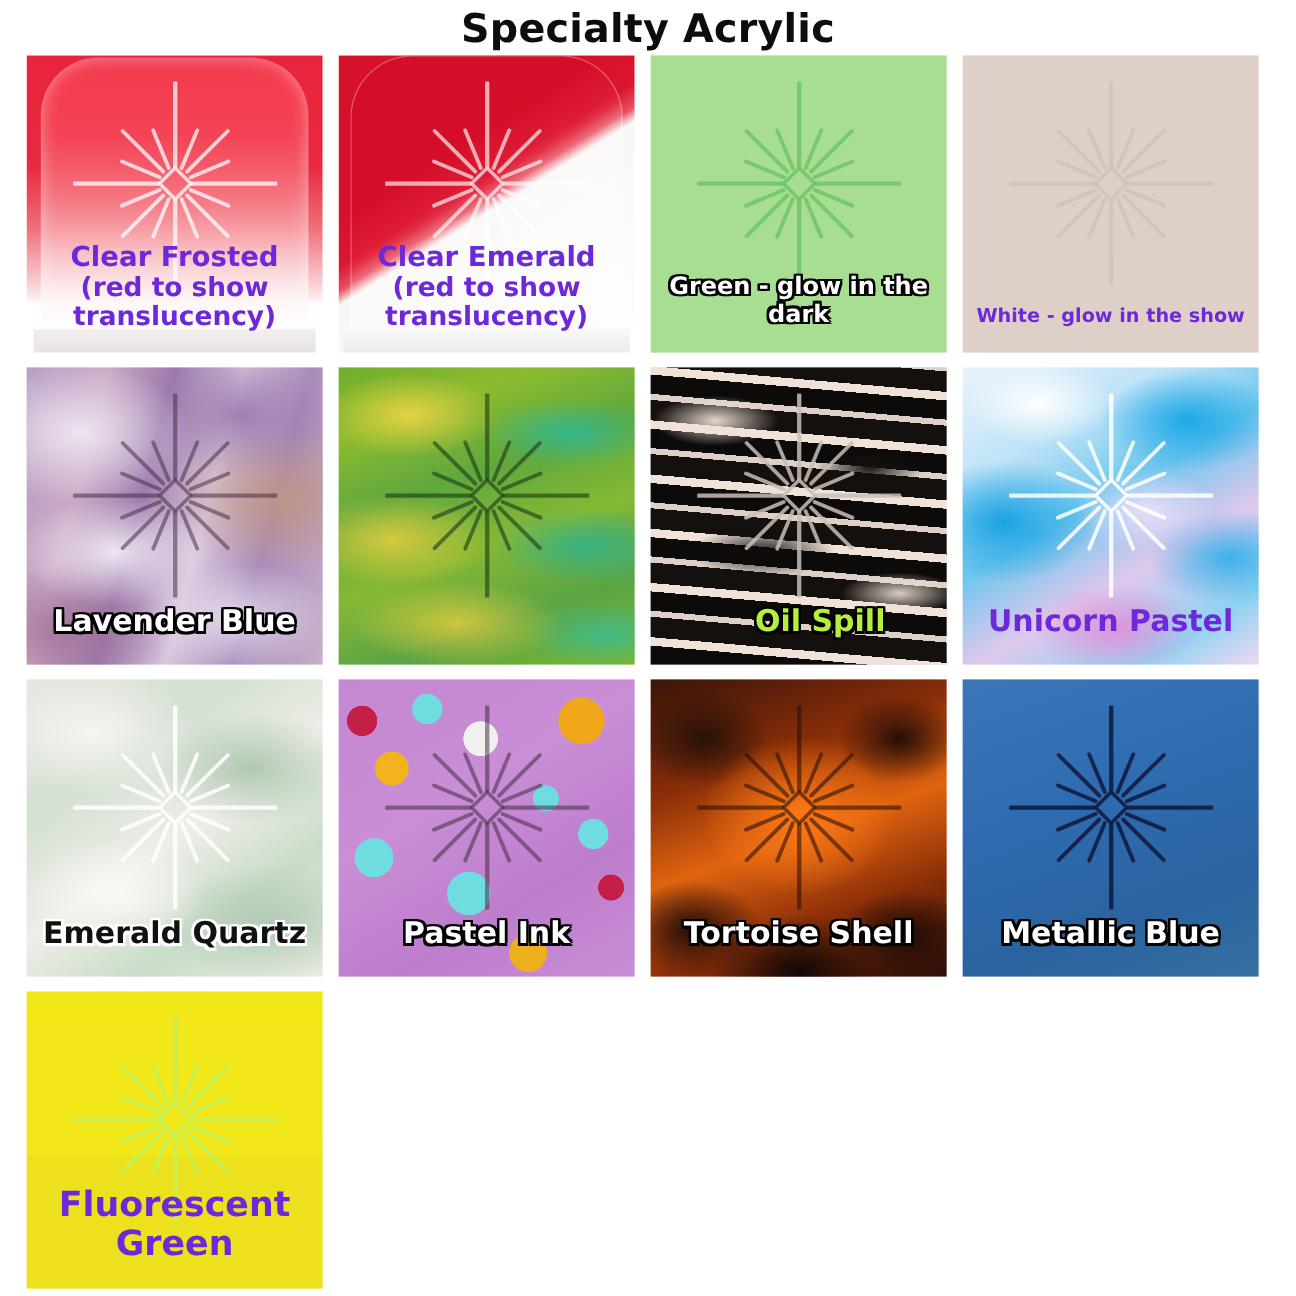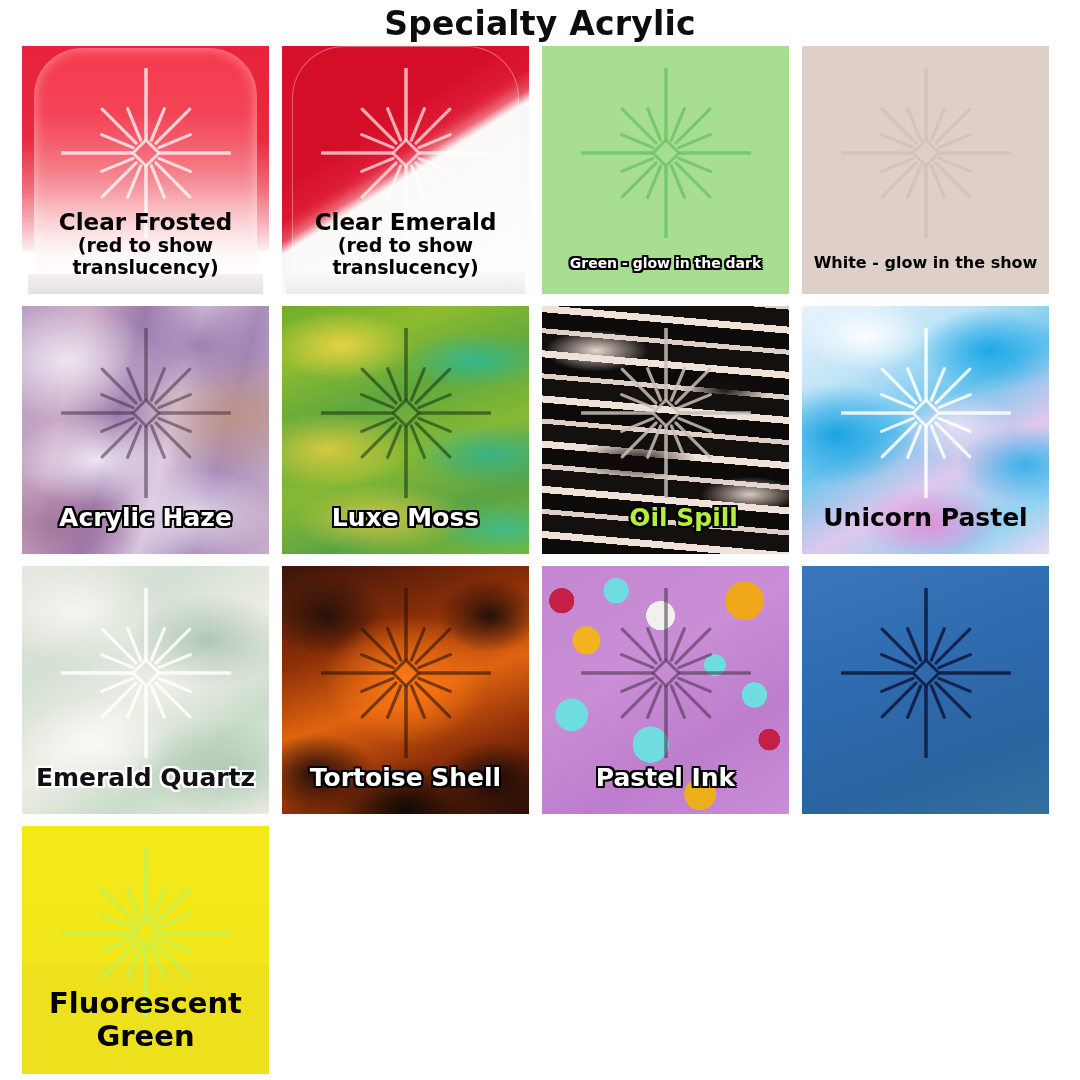--- a/index.html
+++ b/index.html
@@ -75,21 +75,21 @@
     right: 0;
     text-align: center;
     font-family: "DejaVu Sans", sans-serif;
     font-weight: bold;
     line-height: 1.12;
     z-index: 5;
     padding: 0 4px;
     box-sizing: border-box;
   }
   .lbl-black {
-    color: #000000;
+    color: #6d28d9;
   }
   .lbl-white-out {
     color: #ffffff;
     text-shadow:
       -2px -2px 0 #000, 2px -2px 0 #000, -2px 2px 0 #000, 2px 2px 0 #000,
       -2px 0 0 #000, 2px 0 0 #000, 0 -2px 0 #000, 0 2px 0 #000;
   }
   .lbl-black-out {
     color: #111111;
     text-shadow:
@@ -97,21 +97,21 @@
       -2px 0 0 #fff, 2px 0 0 #fff, 0 -2px 0 #fff, 0 2px 0 #fff;
   }
   .lbl-accent-out {
     text-shadow:
       -2px -2px 0 #000, 2px -2px 0 #000, -2px 2px 0 #000, 2px 2px 0 #000,
       -2px 0 0 #000, 2px 0 0 #000, 0 -2px 0 #000, 0 2px 0 #000;
     padding-left: 40px;
   }
 
   .label-main { display: block; }
-  .label-sub  { display: block; font-size: 19px; }
+  .label-sub  { display: block; font-size: 22px; }
 
   
 
   
   .art-frosted {
     background:
       linear-gradient(#ffffff 0%, #ffffff 100%);
   }
   .art-frosted .red-back {
     position: absolute;
@@ -364,21 +364,21 @@
           <line x1="75.10050506338834" y1="94.89949493661166" x2="41.159379566434055" y2="128.84062043356596" stroke="rgba(110,196,104,0.85)" stroke-width="3.2" stroke-linecap="round"></line>
           <line x1="72.06568654484198" y1="90.35756805311127" x2="40.65378243945825" y2="103.36880475352433" stroke="rgba(110,196,104,0.85)" stroke-width="3.2" stroke-linecap="round"></line>
           <line x1="71" y1="85" x2="1" y2="85.00000000000001" stroke="rgba(110,196,104,0.85)" stroke-width="3.6" stroke-linecap="round"></line>
           <line x1="72.06568654484198" y1="79.64243194688873" x2="40.65378243945824" y2="66.63119524647567" stroke="rgba(110,196,104,0.85)" stroke-width="3.2" stroke-linecap="round"></line>
           <line x1="75.10050506338834" y1="75.10050506338834" x2="41.15937956643404" y2="41.159379566434055" stroke="rgba(110,196,104,0.85)" stroke-width="3.2" stroke-linecap="round"></line>
           <line x1="79.64243194688873" y1="72.06568654484198" x2="66.63119524647567" y2="40.65378243945825" stroke="rgba(110,196,104,0.85)" stroke-width="3.2" stroke-linecap="round"></line>
           <path d="M 85 72 L 98 85 L 85 98 L 72 85 Z" fill="none" stroke="rgba(110,196,104,0.85)" stroke-width="3" stroke-linejoin="round"></path>
         </svg>
       </div>
       <div class="swatch-label lbl-white-out" style="bottom: 22px;">
-        <span class="label-main" style="font-size: 14px;">Green - glow in the dark</span>
+        <span class="label-main" style="font-size: 20px;">Green - glow in the dark</span>
       </div>
     </div>
     <div class="swatch">
       <div class="swatch-art art-whiteglow"></div>
       <div class="burst">
         <svg viewBox="0 0 170 170" opacity="0.75">
           <line x1="85" y1="71" x2="85" y2="1" stroke="rgba(206,190,182,0.9)" stroke-width="3.6" stroke-linecap="round"></line>
           <line x1="90.35756805311127" y1="72.06568654484198" x2="103.36880475352432" y2="40.65378243945824" stroke="rgba(206,190,182,0.9)" stroke-width="3.2" stroke-linecap="round"></line>
           <line x1="94.89949493661166" y1="75.10050506338834" x2="128.84062043356596" y2="41.159379566434055" stroke="rgba(206,190,182,0.9)" stroke-width="3.2" stroke-linecap="round"></line>
           <line x1="97.93431345515802" y1="79.64243194688875" x2="129.34621756054176" y2="66.6311952464757" stroke="rgba(206,190,182,0.9)" stroke-width="3.2" stroke-linecap="round"></line>
@@ -418,21 +418,21 @@
           <line x1="75.10050506338834" y1="94.89949493661166" x2="41.159379566434055" y2="128.84062043356596" stroke="rgba(70,46,66,0.60)" stroke-width="3.2" stroke-linecap="round"></line>
           <line x1="72.06568654484198" y1="90.35756805311127" x2="40.65378243945825" y2="103.36880475352433" stroke="rgba(70,46,66,0.60)" stroke-width="3.2" stroke-linecap="round"></line>
           <line x1="71" y1="85" x2="1" y2="85.00000000000001" stroke="rgba(70,46,66,0.60)" stroke-width="3.6" stroke-linecap="round"></line>
           <line x1="72.06568654484198" y1="79.64243194688873" x2="40.65378243945824" y2="66.63119524647567" stroke="rgba(70,46,66,0.60)" stroke-width="3.2" stroke-linecap="round"></line>
           <line x1="75.10050506338834" y1="75.10050506338834" x2="41.15937956643404" y2="41.159379566434055" stroke="rgba(70,46,66,0.60)" stroke-width="3.2" stroke-linecap="round"></line>
           <line x1="79.64243194688873" y1="72.06568654484198" x2="66.63119524647567" y2="40.65378243945825" stroke="rgba(70,46,66,0.60)" stroke-width="3.2" stroke-linecap="round"></line>
           <path d="M 85 72 L 98 85 L 85 98 L 72 85 Z" fill="none" stroke="rgba(70,46,66,0.60)" stroke-width="3" stroke-linejoin="round"></path>
         </svg>
       </div>
       <div class="swatch-label lbl-white-out" style="bottom: 22px;">
-        <span class="label-main" style="font-size: 25px;">Acrylic Haze</span>
+        <span class="label-main" style="font-size: 25px;">Lavender Blue</span>
       </div>
     </div>
     <div class="swatch">
       <div class="swatch-art art-moss"></div>
       <div class="burst">
         <svg viewBox="0 0 170 170" opacity="0.9">
           <line x1="85" y1="71" x2="85" y2="1" stroke="rgba(26,54,20,0.65)" stroke-width="3.6" stroke-linecap="round"></line>
           <line x1="90.35756805311127" y1="72.06568654484198" x2="103.36880475352432" y2="40.65378243945824" stroke="rgba(26,54,20,0.65)" stroke-width="3.2" stroke-linecap="round"></line>
           <line x1="94.89949493661166" y1="75.10050506338834" x2="128.84062043356596" y2="41.159379566434055" stroke="rgba(26,54,20,0.65)" stroke-width="3.2" stroke-linecap="round"></line>
           <line x1="97.93431345515802" y1="79.64243194688875" x2="129.34621756054176" y2="66.6311952464757" stroke="rgba(26,54,20,0.65)" stroke-width="3.2" stroke-linecap="round"></line>
@@ -444,23 +444,20 @@
           <line x1="79.64243194688875" y1="97.93431345515802" x2="66.6311952464757" y2="129.34621756054176" stroke="rgba(26,54,20,0.65)" stroke-width="3.2" stroke-linecap="round"></line>
           <line x1="75.10050506338834" y1="94.89949493661166" x2="41.159379566434055" y2="128.84062043356596" stroke="rgba(26,54,20,0.65)" stroke-width="3.2" stroke-linecap="round"></line>
           <line x1="72.06568654484198" y1="90.35756805311127" x2="40.65378243945825" y2="103.36880475352433" stroke="rgba(26,54,20,0.65)" stroke-width="3.2" stroke-linecap="round"></line>
           <line x1="71" y1="85" x2="1" y2="85.00000000000001" stroke="rgba(26,54,20,0.65)" stroke-width="3.6" stroke-linecap="round"></line>
           <line x1="72.06568654484198" y1="79.64243194688873" x2="40.65378243945824" y2="66.63119524647567" stroke="rgba(26,54,20,0.65)" stroke-width="3.2" stroke-linecap="round"></line>
           <line x1="75.10050506338834" y1="75.10050506338834" x2="41.15937956643404" y2="41.159379566434055" stroke="rgba(26,54,20,0.65)" stroke-width="3.2" stroke-linecap="round"></line>
           <line x1="79.64243194688873" y1="72.06568654484198" x2="66.63119524647567" y2="40.65378243945825" stroke="rgba(26,54,20,0.65)" stroke-width="3.2" stroke-linecap="round"></line>
           <path d="M 85 72 L 98 85 L 85 98 L 72 85 Z" fill="none" stroke="rgba(26,54,20,0.65)" stroke-width="3" stroke-linejoin="round"></path>
         </svg>
       </div>
-      <div class="swatch-label lbl-white-out" style="bottom: 22px;">
-        <span class="label-main" style="font-size: 25px;">Luxe Moss</span>
-      </div>
     </div>
     <div class="swatch">
       <div class="swatch-art art-oil"></div>
       <div class="burst">
         <svg viewBox="0 0 170 170" opacity="1">
           <line x1="85" y1="71" x2="85" y2="1" stroke="rgba(200,190,182,0.85)" stroke-width="3.6" stroke-linecap="round"></line>
           <line x1="90.35756805311127" y1="72.06568654484198" x2="103.36880475352432" y2="40.65378243945824" stroke="rgba(200,190,182,0.85)" stroke-width="3.2" stroke-linecap="round"></line>
           <line x1="94.89949493661166" y1="75.10050506338834" x2="128.84062043356596" y2="41.159379566434055" stroke="rgba(200,190,182,0.85)" stroke-width="3.2" stroke-linecap="round"></line>
           <line x1="97.93431345515802" y1="79.64243194688875" x2="129.34621756054176" y2="66.6311952464757" stroke="rgba(200,190,182,0.85)" stroke-width="3.2" stroke-linecap="round"></line>
           <line x1="99" y1="85" x2="169" y2="85" stroke="rgba(200,190,182,0.85)" stroke-width="3.6" stroke-linecap="round"></line>
@@ -530,20 +527,47 @@
           <line x1="75.10050506338834" y1="75.10050506338834" x2="41.15937956643404" y2="41.159379566434055" stroke="rgba(255,255,255,0.90)" stroke-width="3.2" stroke-linecap="round"></line>
           <line x1="79.64243194688873" y1="72.06568654484198" x2="66.63119524647567" y2="40.65378243945825" stroke="rgba(255,255,255,0.90)" stroke-width="3.2" stroke-linecap="round"></line>
           <path d="M 85 72 L 98 85 L 85 98 L 72 85 Z" fill="none" stroke="rgba(255,255,255,0.90)" stroke-width="3" stroke-linejoin="round"></path>
         </svg>
       </div>
       <div class="swatch-label lbl-black-out" style="bottom: 22px;">
         <span class="label-main" style="font-size: 25px;">Emerald Quartz</span>
       </div>
     </div>
     <div class="swatch">
+      <div class="swatch-art art-pastel"></div>
+      <div class="burst">
+        <svg viewBox="0 0 170 170" opacity="0.95">
+          <line x1="85" y1="71" x2="85" y2="1" stroke="rgba(60,40,60,0.55)" stroke-width="3.6" stroke-linecap="round"></line>
+          <line x1="90.35756805311127" y1="72.06568654484198" x2="103.36880475352432" y2="40.65378243945824" stroke="rgba(60,40,60,0.55)" stroke-width="3.2" stroke-linecap="round"></line>
+          <line x1="94.89949493661166" y1="75.10050506338834" x2="128.84062043356596" y2="41.159379566434055" stroke="rgba(60,40,60,0.55)" stroke-width="3.2" stroke-linecap="round"></line>
+          <line x1="97.93431345515802" y1="79.64243194688875" x2="129.34621756054176" y2="66.6311952464757" stroke="rgba(60,40,60,0.55)" stroke-width="3.2" stroke-linecap="round"></line>
+          <line x1="99" y1="85" x2="169" y2="85" stroke="rgba(60,40,60,0.55)" stroke-width="3.6" stroke-linecap="round"></line>
+          <line x1="97.93431345515802" y1="90.35756805311125" x2="129.34621756054176" y2="103.3688047535243" stroke="rgba(60,40,60,0.55)" stroke-width="3.2" stroke-linecap="round"></line>
+          <line x1="94.89949493661166" y1="94.89949493661166" x2="128.84062043356596" y2="128.84062043356596" stroke="rgba(60,40,60,0.55)" stroke-width="3.2" stroke-linecap="round"></line>
+          <line x1="90.35756805311127" y1="97.93431345515802" x2="103.36880475352432" y2="129.34621756054176" stroke="rgba(60,40,60,0.55)" stroke-width="3.2" stroke-linecap="round"></line>
+          <line x1="85" y1="99" x2="85" y2="169" stroke="rgba(60,40,60,0.55)" stroke-width="3.6" stroke-linecap="round"></line>
+          <line x1="79.64243194688875" y1="97.93431345515802" x2="66.6311952464757" y2="129.34621756054176" stroke="rgba(60,40,60,0.55)" stroke-width="3.2" stroke-linecap="round"></line>
+          <line x1="75.10050506338834" y1="94.89949493661166" x2="41.159379566434055" y2="128.84062043356596" stroke="rgba(60,40,60,0.55)" stroke-width="3.2" stroke-linecap="round"></line>
+          <line x1="72.06568654484198" y1="90.35756805311127" x2="40.65378243945825" y2="103.36880475352433" stroke="rgba(60,40,60,0.55)" stroke-width="3.2" stroke-linecap="round"></line>
+          <line x1="71" y1="85" x2="1" y2="85.00000000000001" stroke="rgba(60,40,60,0.55)" stroke-width="3.6" stroke-linecap="round"></line>
+          <line x1="72.06568654484198" y1="79.64243194688873" x2="40.65378243945824" y2="66.63119524647567" stroke="rgba(60,40,60,0.55)" stroke-width="3.2" stroke-linecap="round"></line>
+          <line x1="75.10050506338834" y1="75.10050506338834" x2="41.15937956643404" y2="41.159379566434055" stroke="rgba(60,40,60,0.55)" stroke-width="3.2" stroke-linecap="round"></line>
+          <line x1="79.64243194688873" y1="72.06568654484198" x2="66.63119524647567" y2="40.65378243945825" stroke="rgba(60,40,60,0.55)" stroke-width="3.2" stroke-linecap="round"></line>
+          <path d="M 85 72 L 98 85 L 85 98 L 72 85 Z" fill="none" stroke="rgba(60,40,60,0.55)" stroke-width="3" stroke-linejoin="round"></path>
+        </svg>
+      </div>
+      <div class="swatch-label lbl-white-out" style="bottom: 22px;">
+        <span class="label-main" style="font-size: 25px;">Pastel Ink</span>
+      </div>
+    </div>
+    <div class="swatch">
       <div class="swatch-art art-tortoise"></div>
       <div class="burst">
         <svg viewBox="0 0 170 170" opacity="0.95">
           <line x1="85" y1="71" x2="85" y2="1" stroke="rgba(40,16,8,0.62)" stroke-width="3.6" stroke-linecap="round"></line>
           <line x1="90.35756805311127" y1="72.06568654484198" x2="103.36880475352432" y2="40.65378243945824" stroke="rgba(40,16,8,0.62)" stroke-width="3.2" stroke-linecap="round"></line>
           <line x1="94.89949493661166" y1="75.10050506338834" x2="128.84062043356596" y2="41.159379566434055" stroke="rgba(40,16,8,0.62)" stroke-width="3.2" stroke-linecap="round"></line>
           <line x1="97.93431345515802" y1="79.64243194688875" x2="129.34621756054176" y2="66.6311952464757" stroke="rgba(40,16,8,0.62)" stroke-width="3.2" stroke-linecap="round"></line>
           <line x1="99" y1="85" x2="169" y2="85" stroke="rgba(40,16,8,0.62)" stroke-width="3.6" stroke-linecap="round"></line>
           <line x1="97.93431345515802" y1="90.35756805311125" x2="129.34621756054176" y2="103.3688047535243" stroke="rgba(40,16,8,0.62)" stroke-width="3.2" stroke-linecap="round"></line>
           <line x1="94.89949493661166" y1="94.89949493661166" x2="128.84062043356596" y2="128.84062043356596" stroke="rgba(40,16,8,0.62)" stroke-width="3.2" stroke-linecap="round"></line>
@@ -557,47 +581,20 @@
           <line x1="75.10050506338834" y1="75.10050506338834" x2="41.15937956643404" y2="41.159379566434055" stroke="rgba(40,16,8,0.62)" stroke-width="3.2" stroke-linecap="round"></line>
           <line x1="79.64243194688873" y1="72.06568654484198" x2="66.63119524647567" y2="40.65378243945825" stroke="rgba(40,16,8,0.62)" stroke-width="3.2" stroke-linecap="round"></line>
           <path d="M 85 72 L 98 85 L 85 98 L 72 85 Z" fill="none" stroke="rgba(40,16,8,0.62)" stroke-width="3" stroke-linejoin="round"></path>
         </svg>
       </div>
       <div class="swatch-label lbl-white-out" style="bottom: 22px;">
         <span class="label-main" style="font-size: 25px;">Tortoise Shell</span>
       </div>
     </div>
     <div class="swatch">
-      <div class="swatch-art art-pastel"></div>
-      <div class="burst">
-        <svg viewBox="0 0 170 170" opacity="0.95">
-          <line x1="85" y1="71" x2="85" y2="1" stroke="rgba(60,40,60,0.55)" stroke-width="3.6" stroke-linecap="round"></line>
-          <line x1="90.35756805311127" y1="72.06568654484198" x2="103.36880475352432" y2="40.65378243945824" stroke="rgba(60,40,60,0.55)" stroke-width="3.2" stroke-linecap="round"></line>
-          <line x1="94.89949493661166" y1="75.10050506338834" x2="128.84062043356596" y2="41.159379566434055" stroke="rgba(60,40,60,0.55)" stroke-width="3.2" stroke-linecap="round"></line>
-          <line x1="97.93431345515802" y1="79.64243194688875" x2="129.34621756054176" y2="66.6311952464757" stroke="rgba(60,40,60,0.55)" stroke-width="3.2" stroke-linecap="round"></line>
-          <line x1="99" y1="85" x2="169" y2="85" stroke="rgba(60,40,60,0.55)" stroke-width="3.6" stroke-linecap="round"></line>
-          <line x1="97.93431345515802" y1="90.35756805311125" x2="129.34621756054176" y2="103.3688047535243" stroke="rgba(60,40,60,0.55)" stroke-width="3.2" stroke-linecap="round"></line>
-          <line x1="94.89949493661166" y1="94.89949493661166" x2="128.84062043356596" y2="128.84062043356596" stroke="rgba(60,40,60,0.55)" stroke-width="3.2" stroke-linecap="round"></line>
-          <line x1="90.35756805311127" y1="97.93431345515802" x2="103.36880475352432" y2="129.34621756054176" stroke="rgba(60,40,60,0.55)" stroke-width="3.2" stroke-linecap="round"></line>
-          <line x1="85" y1="99" x2="85" y2="169" stroke="rgba(60,40,60,0.55)" stroke-width="3.6" stroke-linecap="round"></line>
-          <line x1="79.64243194688875" y1="97.93431345515802" x2="66.6311952464757" y2="129.34621756054176" stroke="rgba(60,40,60,0.55)" stroke-width="3.2" stroke-linecap="round"></line>
-          <line x1="75.10050506338834" y1="94.89949493661166" x2="41.159379566434055" y2="128.84062043356596" stroke="rgba(60,40,60,0.55)" stroke-width="3.2" stroke-linecap="round"></line>
-          <line x1="72.06568654484198" y1="90.35756805311127" x2="40.65378243945825" y2="103.36880475352433" stroke="rgba(60,40,60,0.55)" stroke-width="3.2" stroke-linecap="round"></line>
-          <line x1="71" y1="85" x2="1" y2="85.00000000000001" stroke="rgba(60,40,60,0.55)" stroke-width="3.6" stroke-linecap="round"></line>
-          <line x1="72.06568654484198" y1="79.64243194688873" x2="40.65378243945824" y2="66.63119524647567" stroke="rgba(60,40,60,0.55)" stroke-width="3.2" stroke-linecap="round"></line>
-          <line x1="75.10050506338834" y1="75.10050506338834" x2="41.15937956643404" y2="41.159379566434055" stroke="rgba(60,40,60,0.55)" stroke-width="3.2" stroke-linecap="round"></line>
-          <line x1="79.64243194688873" y1="72.06568654484198" x2="66.63119524647567" y2="40.65378243945825" stroke="rgba(60,40,60,0.55)" stroke-width="3.2" stroke-linecap="round"></line>
-          <path d="M 85 72 L 98 85 L 85 98 L 72 85 Z" fill="none" stroke="rgba(60,40,60,0.55)" stroke-width="3" stroke-linejoin="round"></path>
-        </svg>
-      </div>
-      <div class="swatch-label lbl-white-out" style="bottom: 22px;">
-        <span class="label-main" style="font-size: 25px;">Pastel Ink</span>
-      </div>
-    </div>
-    <div class="swatch">
       <div class="swatch-art art-metallic"></div>
       <div class="burst">
         <svg viewBox="0 0 170 170" opacity="1">
           <line x1="85" y1="71" x2="85" y2="1" stroke="rgba(16,30,68,0.92)" stroke-width="3.6" stroke-linecap="round"></line>
           <line x1="90.35756805311127" y1="72.06568654484198" x2="103.36880475352432" y2="40.65378243945824" stroke="rgba(16,30,68,0.92)" stroke-width="3.2" stroke-linecap="round"></line>
           <line x1="94.89949493661166" y1="75.10050506338834" x2="128.84062043356596" y2="41.159379566434055" stroke="rgba(16,30,68,0.92)" stroke-width="3.2" stroke-linecap="round"></line>
           <line x1="97.93431345515802" y1="79.64243194688875" x2="129.34621756054176" y2="66.6311952464757" stroke="rgba(16,30,68,0.92)" stroke-width="3.2" stroke-linecap="round"></line>
           <line x1="99" y1="85" x2="169" y2="85" stroke="rgba(16,30,68,0.92)" stroke-width="3.6" stroke-linecap="round"></line>
           <line x1="97.93431345515802" y1="90.35756805311125" x2="129.34621756054176" y2="103.3688047535243" stroke="rgba(16,30,68,0.92)" stroke-width="3.2" stroke-linecap="round"></line>
           <line x1="94.89949493661166" y1="94.89949493661166" x2="128.84062043356596" y2="128.84062043356596" stroke="rgba(16,30,68,0.92)" stroke-width="3.2" stroke-linecap="round"></line>
@@ -606,20 +603,23 @@
           <line x1="79.64243194688875" y1="97.93431345515802" x2="66.6311952464757" y2="129.34621756054176" stroke="rgba(16,30,68,0.92)" stroke-width="3.2" stroke-linecap="round"></line>
           <line x1="75.10050506338834" y1="94.89949493661166" x2="41.159379566434055" y2="128.84062043356596" stroke="rgba(16,30,68,0.92)" stroke-width="3.2" stroke-linecap="round"></line>
           <line x1="72.06568654484198" y1="90.35756805311127" x2="40.65378243945825" y2="103.36880475352433" stroke="rgba(16,30,68,0.92)" stroke-width="3.2" stroke-linecap="round"></line>
           <line x1="71" y1="85" x2="1" y2="85.00000000000001" stroke="rgba(16,30,68,0.92)" stroke-width="3.6" stroke-linecap="round"></line>
           <line x1="72.06568654484198" y1="79.64243194688873" x2="40.65378243945824" y2="66.63119524647567" stroke="rgba(16,30,68,0.92)" stroke-width="3.2" stroke-linecap="round"></line>
           <line x1="75.10050506338834" y1="75.10050506338834" x2="41.15937956643404" y2="41.159379566434055" stroke="rgba(16,30,68,0.92)" stroke-width="3.2" stroke-linecap="round"></line>
           <line x1="79.64243194688873" y1="72.06568654484198" x2="66.63119524647567" y2="40.65378243945825" stroke="rgba(16,30,68,0.92)" stroke-width="3.2" stroke-linecap="round"></line>
           <path d="M 85 72 L 98 85 L 85 98 L 72 85 Z" fill="none" stroke="rgba(16,30,68,0.92)" stroke-width="3" stroke-linejoin="round"></path>
         </svg>
       </div>
+      <div class="swatch-label lbl-white-out" style="bottom: 22px;">
+        <span class="label-main" style="font-size: 25px;">Metallic Blue</span>
+      </div>
     </div>
     <div class="swatch">
       <div class="swatch-art art-fluor"></div>
       <div class="burst">
         <svg viewBox="0 0 170 170" opacity="1">
           <line x1="85" y1="71" x2="85" y2="1" stroke="rgba(198,240,80,0.95)" stroke-width="3.6" stroke-linecap="round"></line>
           <line x1="90.35756805311127" y1="72.06568654484198" x2="103.36880475352432" y2="40.65378243945824" stroke="rgba(198,240,80,0.95)" stroke-width="3.2" stroke-linecap="round"></line>
           <line x1="94.89949493661166" y1="75.10050506338834" x2="128.84062043356596" y2="41.159379566434055" stroke="rgba(198,240,80,0.95)" stroke-width="3.2" stroke-linecap="round"></line>
           <line x1="97.93431345515802" y1="79.64243194688875" x2="129.34621756054176" y2="66.6311952464757" stroke="rgba(198,240,80,0.95)" stroke-width="3.2" stroke-linecap="round"></line>
           <line x1="99" y1="85" x2="169" y2="85" stroke="rgba(198,240,80,0.95)" stroke-width="3.6" stroke-linecap="round"></line>

